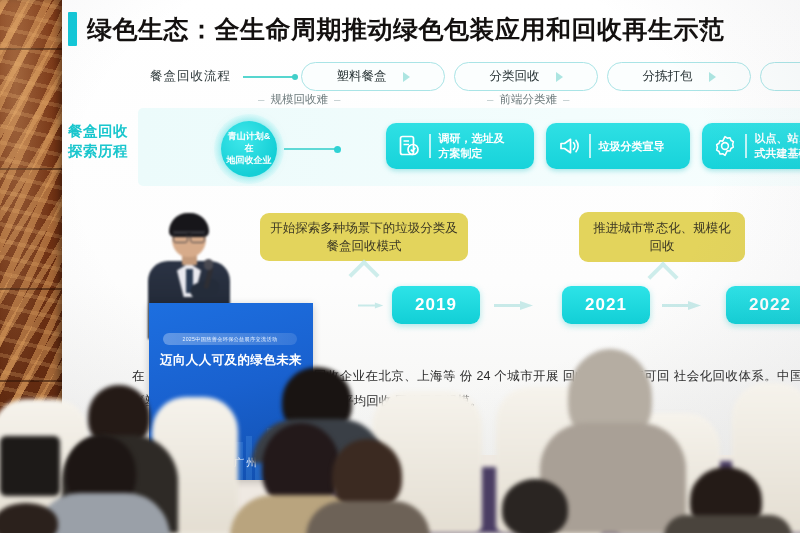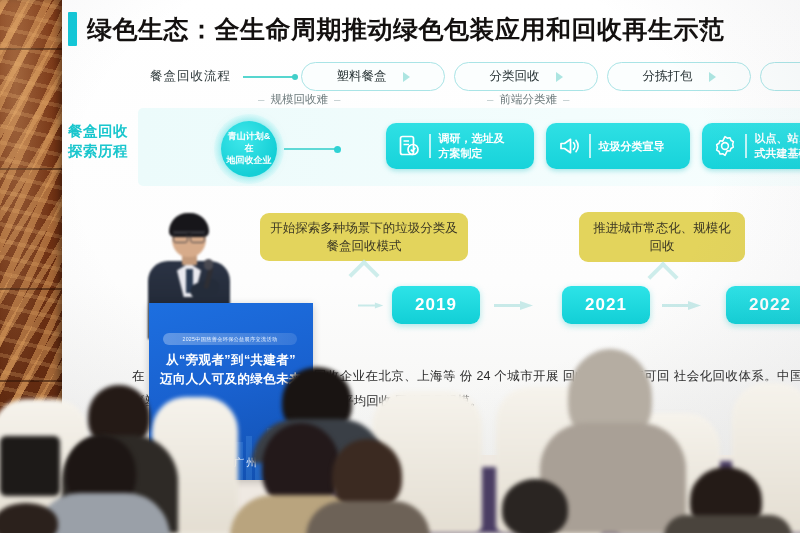--- a/index.html
+++ b/index.html
@@ -352,21 +352,20 @@
           <rect x="97" y="44" width="6" height="44"></rect>
         <rect x="106" y="58" width="9" height="30"></rect>
           <rect x="118" y="36" width="6" height="52"></rect>
         <rect x="127" y="54" width="8" height="34"></rect>
           <rect x="138" y="46" width="7" height="42"></rect>
         <rect x="148" y="60" width="9" height="28"></rect>
       </g>
     </svg>
     <div class="pod-ribbon">2025中国慈善会环保公益展序交流活动</div>
     <div class="pod-main">
-      <div>从“旁观者”到“共建者”</div>
       <div>迈向人人可及的绿色未来</div>
     </div>
     <div class="pod-city">中国·广州</div>
   </div>
 
   <div class="audience">
 
     <div class="tablecloth blur2" style="left:300px;top:84px;width:230px;height:66px;background:#4a3d63;"></div>
     <div class="tablecloth blur2" style="left:600px;top:78px;width:240px;height:72px;background:#4c3f66;"></div>
     <div class="tablecloth blur2" style="left:0px;top:96px;width:150px;height:54px;background:#3f3557;"></div>

